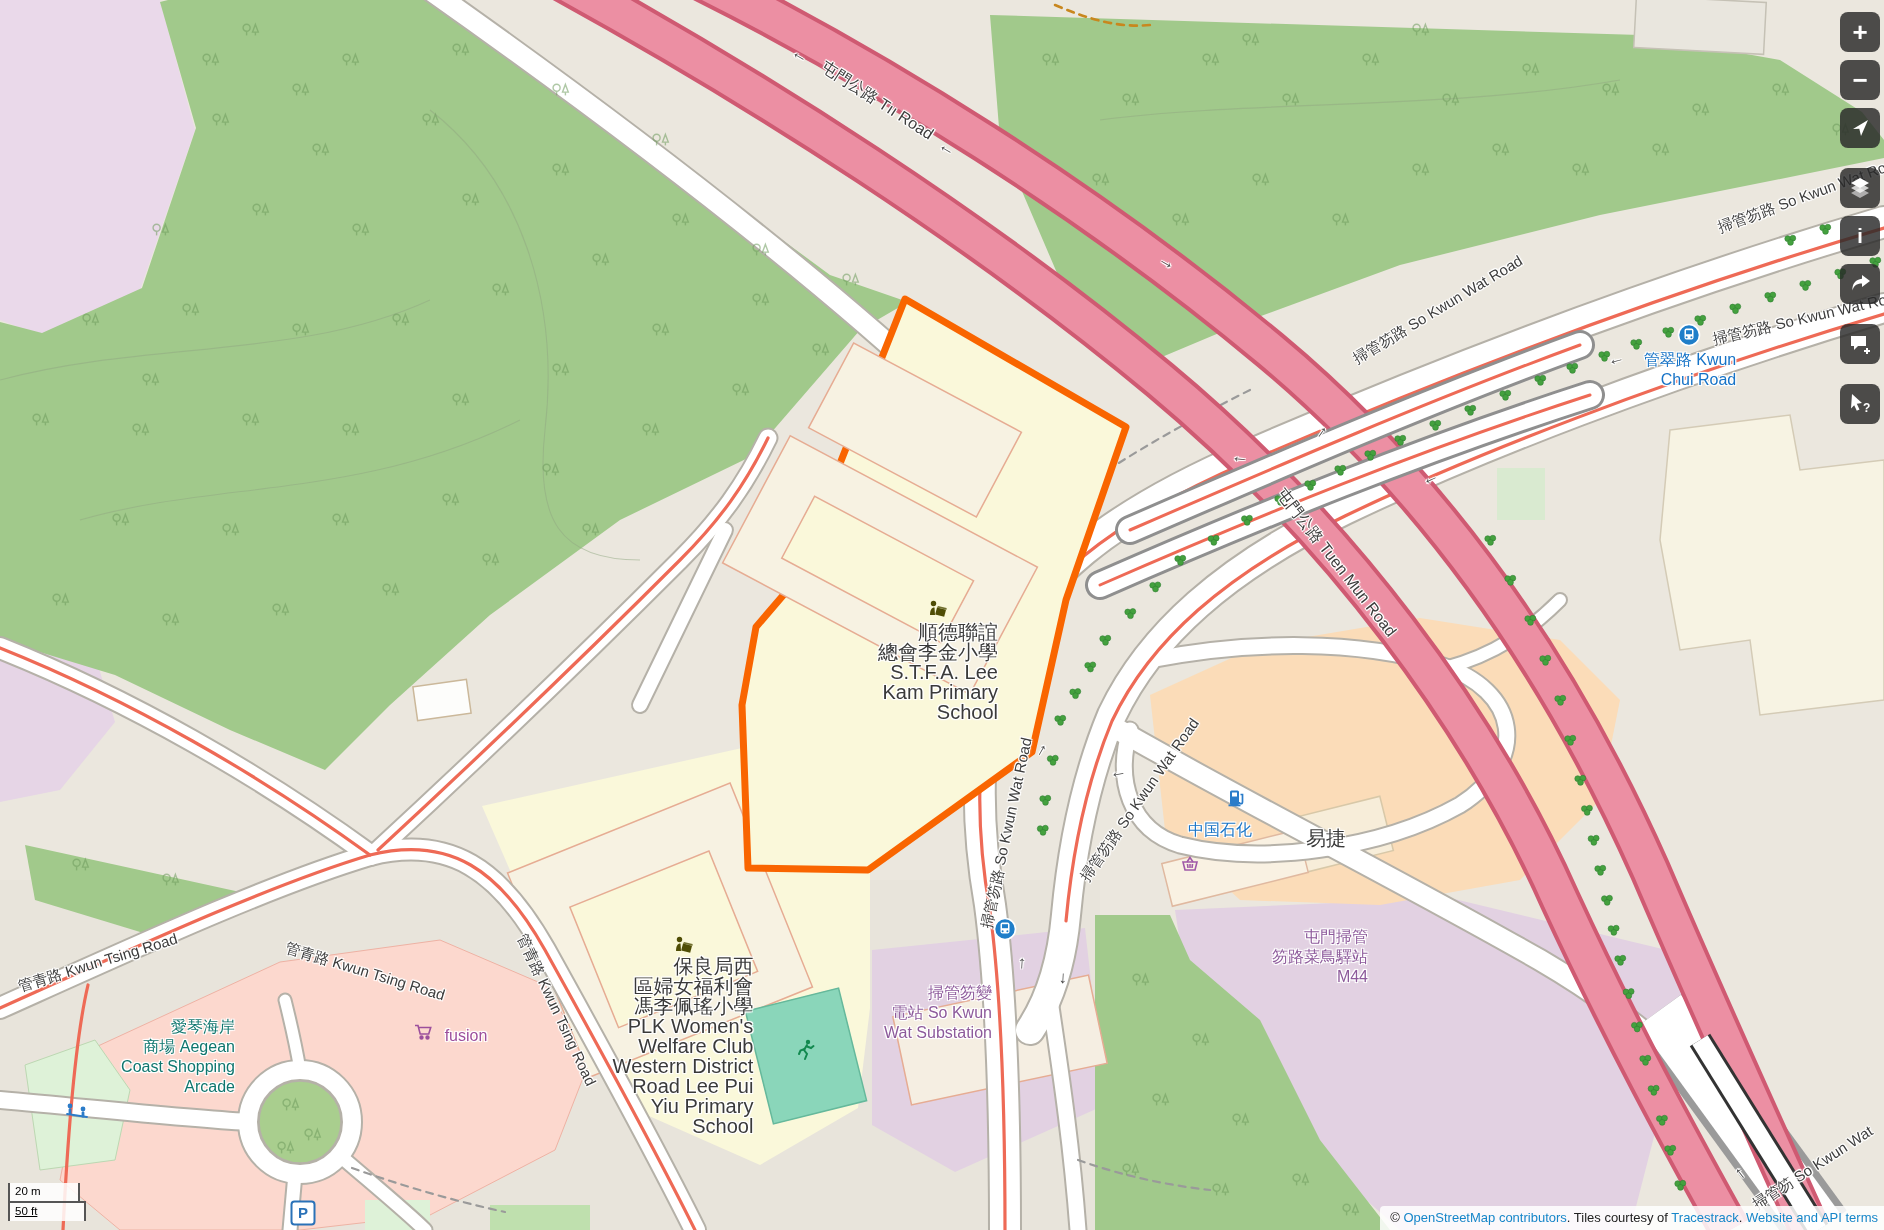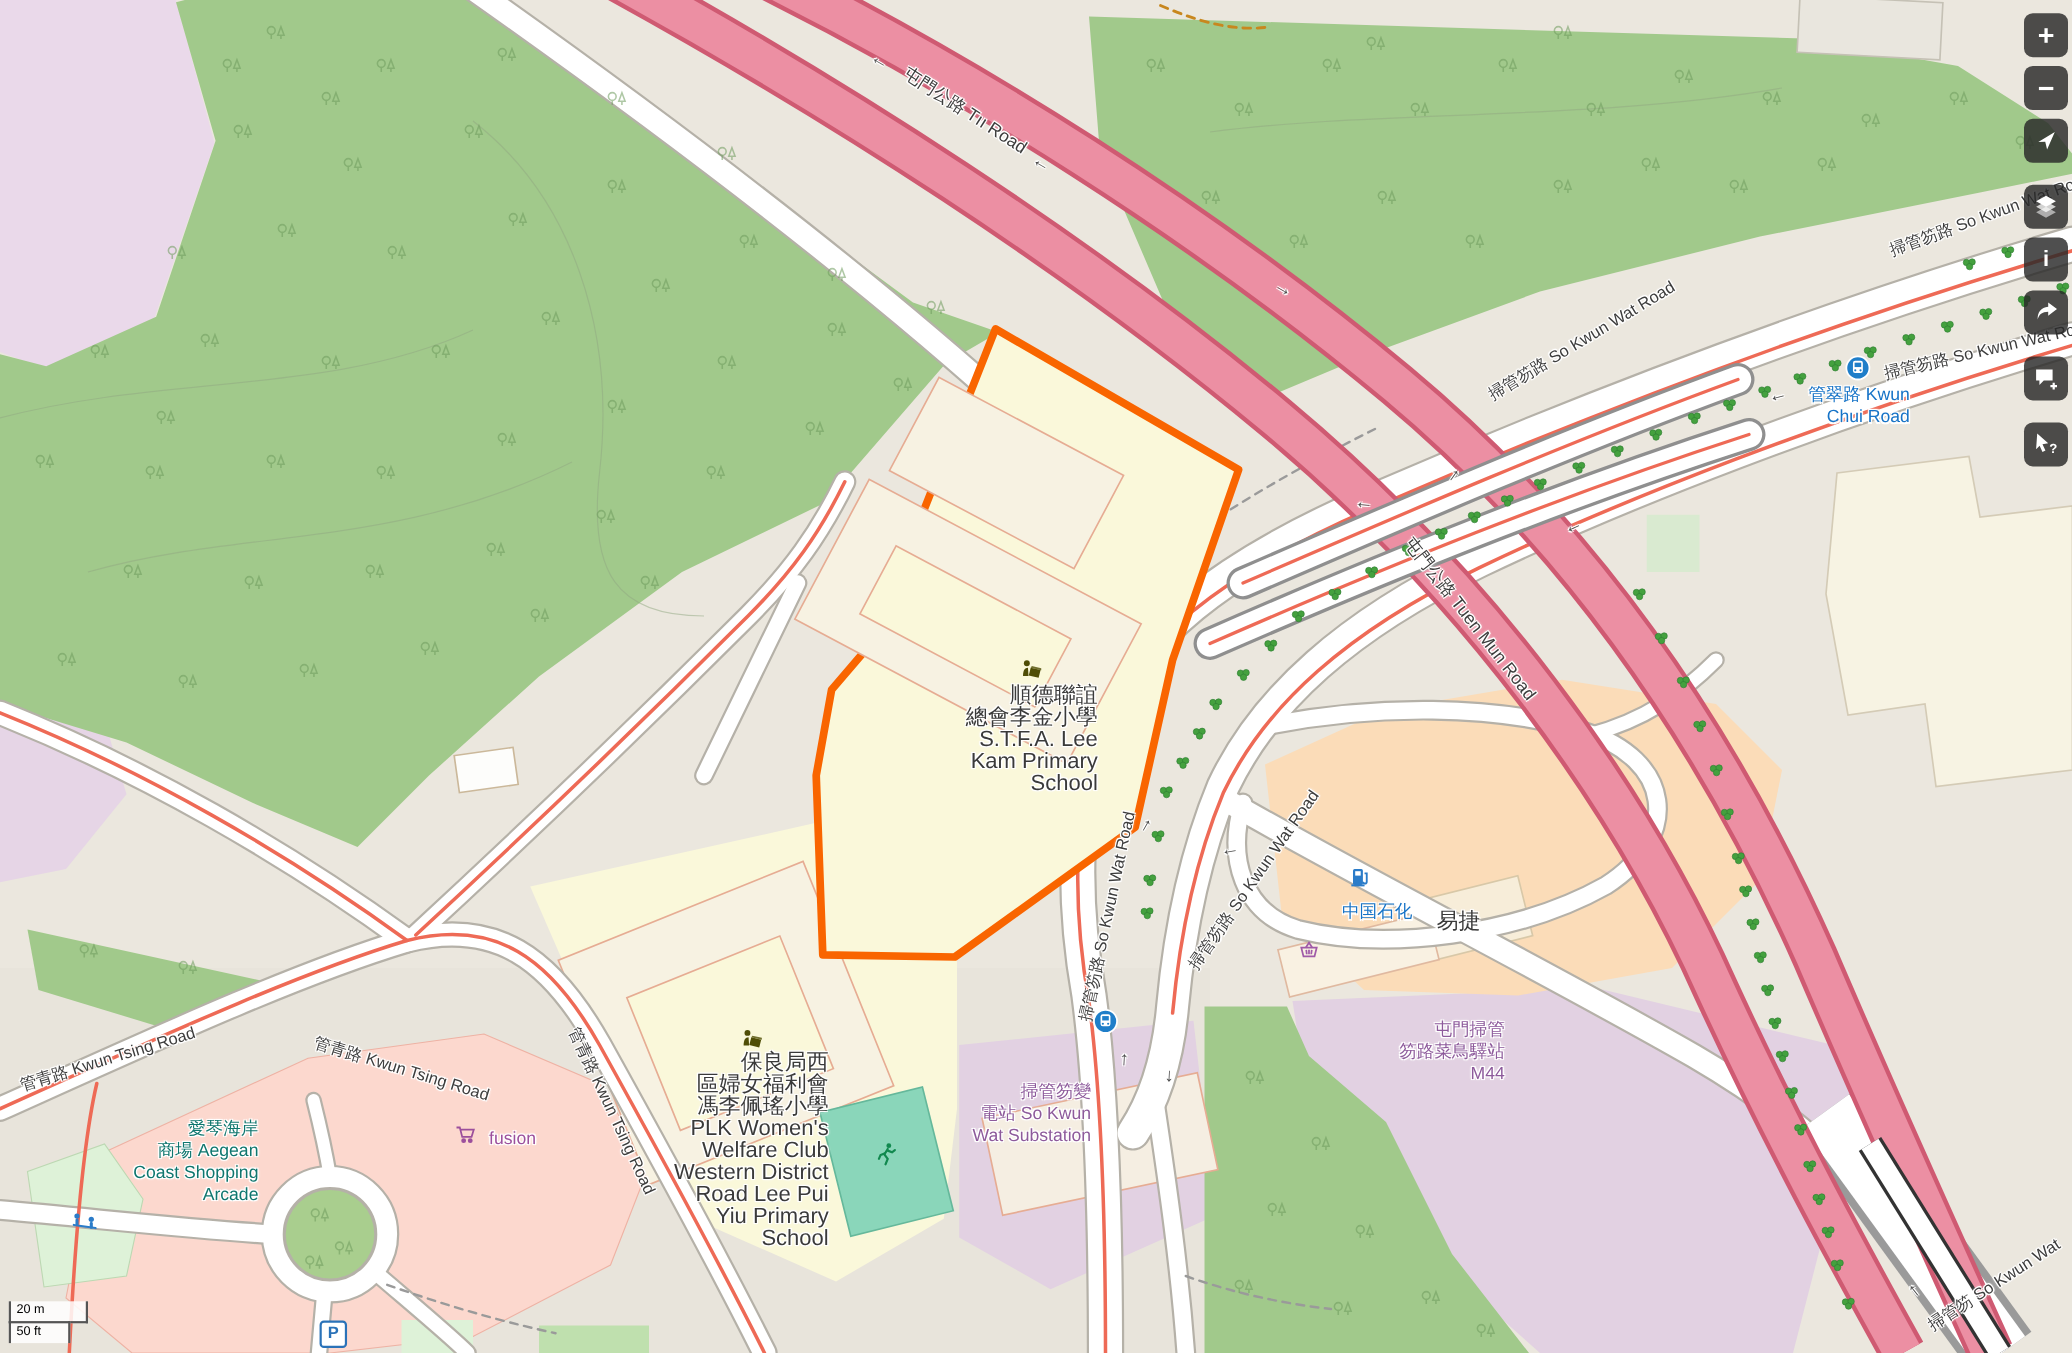--- a/index.html
+++ b/index.html
@@ -22,21 +22,21 @@
   
   .ctl{position:absolute;left:1840px;width:40px;height:40px;border-radius:8px;
        background:rgba(40,40,40,.82);color:#fff;display:flex;align-items:center;
        justify-content:center;cursor:pointer;}
   .ctl span.gl{font-size:26px;line-height:1;font-weight:bold;}
   
   #scalebar{position:absolute;left:8px;top:1183px;font-size:11.5px;color:#000;}
   #scalebar .line{background:rgba(255,255,255,.85);border:2px solid #555;
        padding:0 5px 1px 5px;white-space:nowrap;box-sizing:border-box;line-height:17px;}
   #scalebar .metric{border-top:none;width:72px;}
-  #scalebar .imperial{border-bottom:none;margin-top:-2px;width:56px;}
+  #scalebar .imperial{border-bottom:none;margin-top:-2px;width:78px;text-decoration:underline;}
   
   #attrib{position:absolute;right:0;bottom:0;height:24px;line-height:24px;
       background:rgba(255,255,255,.85);padding:0 6px 0 10px;font-size:13px;color:#222;
       border-top-left-radius:4px;white-space:nowrap;}
   #attrib a{color:#1686c9;text-decoration:none;cursor:pointer;}
   
   .picon{position:absolute;width:21px;height:21px;border:2.5px solid #2a72b8;border-radius:4px;
       background:#fff;color:#2a72b8;font-weight:bold;font-size:15px;text-align:center;
       line-height:20px;transform:translate(-50%,-50%);}
 </style>
@@ -412,21 +412,21 @@
 <div class="poi poi-red halo" style="left:178px;top:1017px;">
   <div>愛琴海岸</div>
   <div>商場 Aegean</div>
   <div>Coast Shopping</div>
   <div>Arcade</div>
 </div>
 <div class="poi poi-blue halo" style="left:1690px;top:350px;">
   <div>管翠路 Kwun</div>
   <div>Chui Road</div>
 </div>
-<div class="poi poi-blue halo" style="left:1238px;top:820px;padding-left:28px;">
+<div class="poi poi-blue halo" style="left:1206px;top:820px;padding-left:28px;">
   <div>中国石化</div>
 </div>
 <div class="poi poi-dark halo" style="left:1326px;top:828px;">
   <div>易捷</div>
 </div>
 <div class="poi poi-magenta halo" style="left:466px;top:1026px;">
   <div>fusion</div>
 </div>
 
 <div class="icon" style="left:938px;top:611px;">
@@ -516,20 +516,21 @@
   </g>
       </svg>
 </div>
 <div class="picon" style="left:303px;top:1213px;">P</div>
 
 <div id="scalebar">
   <div class="line metric">20 m</div>
   <div class="line imperial">50 ft</div>
 </div>
 
+<div id="attrib"><span>© </span><a>OpenStreetMap contributors</a><span>. Tiles courtesy of </span><a>Tracestrack</a><span>. </span><a>Website and API terms</a></div>
 
 <div class="ctl" style="top:12px;">
       <span class="gl">+</span>
     </div>
 <div class="ctl" style="top:60px;">
       <span class="gl">−</span>
     </div>
 <div class="ctl" style="top:108px;">
   <svg width="22" height="22" viewBox="0 0 22 22">
         <path d="M4,12 L19,3 L12,19 L10.3,11.8 Z" fill="#fff"></path>

